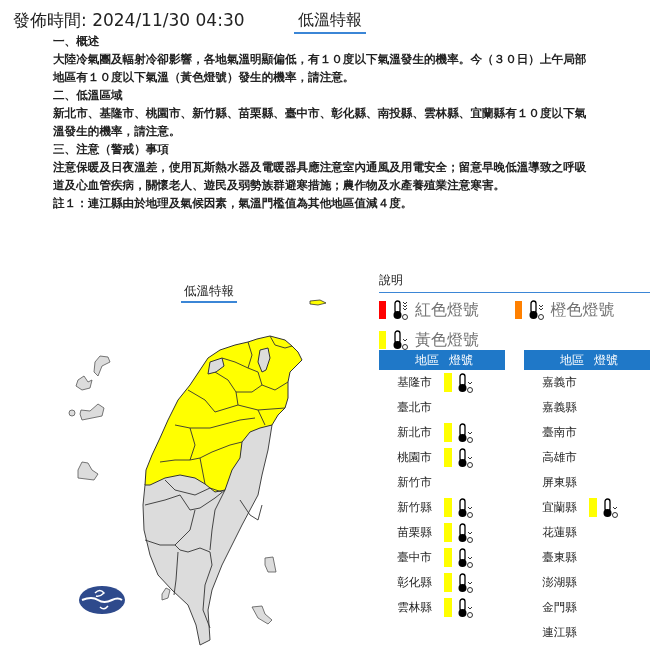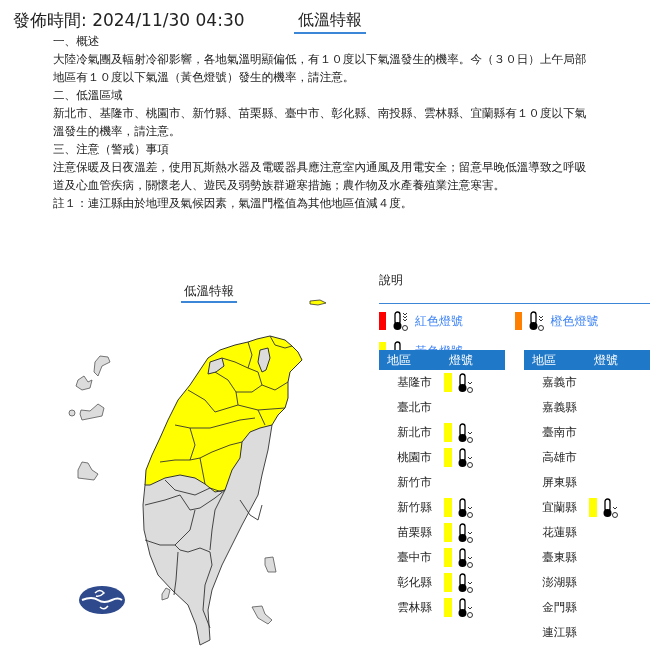--- a/index.html
+++ b/index.html
@@ -2,38 +2,38 @@
 <html><head>
 <meta charset="utf-8">
 <style>
   html, body { margin:0; padding:0; background:#ffffff; }
   body { width:656px; height:656px; position:relative; overflow:hidden;
          font-family:"DejaVu Sans", "Liberation Sans", sans-serif; color:#222; }
   .issue-time { position:absolute; left:13px; top:9px; font-size:17px; color:#222; }
   .doc-title { position:absolute; left:294px; top:10px; font-size:16px; color:#222;
                padding:0 4px 1px 4px; border-bottom:2px solid #3b86d6; }
   .body-text { position:absolute; left:53px; top:32px; width:560px; font-size:11.6px; line-height:18px; color:#222; }
-  .body-text div { white-space:nowrap; }
+  .body-text div { white-space:nowrap;font-weight:bold; }
 
   .map-title { position:absolute; left:181px; top:283px; font-size:12.5px; color:#222;
                padding:0 3px 1px 3px; border-bottom:2px solid #3b86d6; }
   .map-svg { position:absolute; left:60px; top:290px; }
 
   .legend { position:absolute; left:379px; top:272px; width:271px; }
-  .legend-head { font-size:12px; color:#222; padding-bottom:14px; border-bottom:1.5px solid #3b86d6; }
+  .legend-head { font-size:12px; color:#222; padding-bottom:3px; border-bottom:1.5px solid #3b86d6; }
   .legend-row { display:flex; align-items:center; height:26px; margin-top:4px; }
   .legend-item { display:flex; align-items:center; width:138px; }
   .swatch { width:7px; height:18px; display:inline-block; margin-right:4px; }
-  .legend-label { font-size:12px; margin-left:5px; color:#3b82f6; }
+  .legend-label { font-size:16px; margin-left:5px; color:#737373; }
   .thermo { display:inline-block; width:20px; height:22px; }
 
   .tables { position:absolute; left:379px; top:350px; width:271px; display:flex; justify-content:space-between; }
   .tbl { width:126px; }
   .tbl-head { background:#1f78c8; color:#ffffff; height:20px; display:flex; align-items:center; font-size:12px; }
-  .tbl-head span:first-child { width:60px; padding-left:8px; box-sizing:border-box; }
+  .tbl-head span:first-child { width:60px; padding-left:22px; box-sizing:border-box;text-align:right; }
   .tbl-head span:last-child { padding-left:10px; }
   .tbl-row { display:flex; align-items:center; height:25px; font-size:11.5px; color:#222; }
   .tbl-row .name { width:65px; padding-left:6px; box-sizing:border-box;text-align:center; }
   .tbl-row .sig { display:flex; align-items:center; }
   .tbl-row .sig .swatch { width:8px; height:19px; margin-right:3px; }
 </style>
 </head>
 <body>
 
 <div class="issue-time">發佈時間: 2024/11/30 04:30</div>

